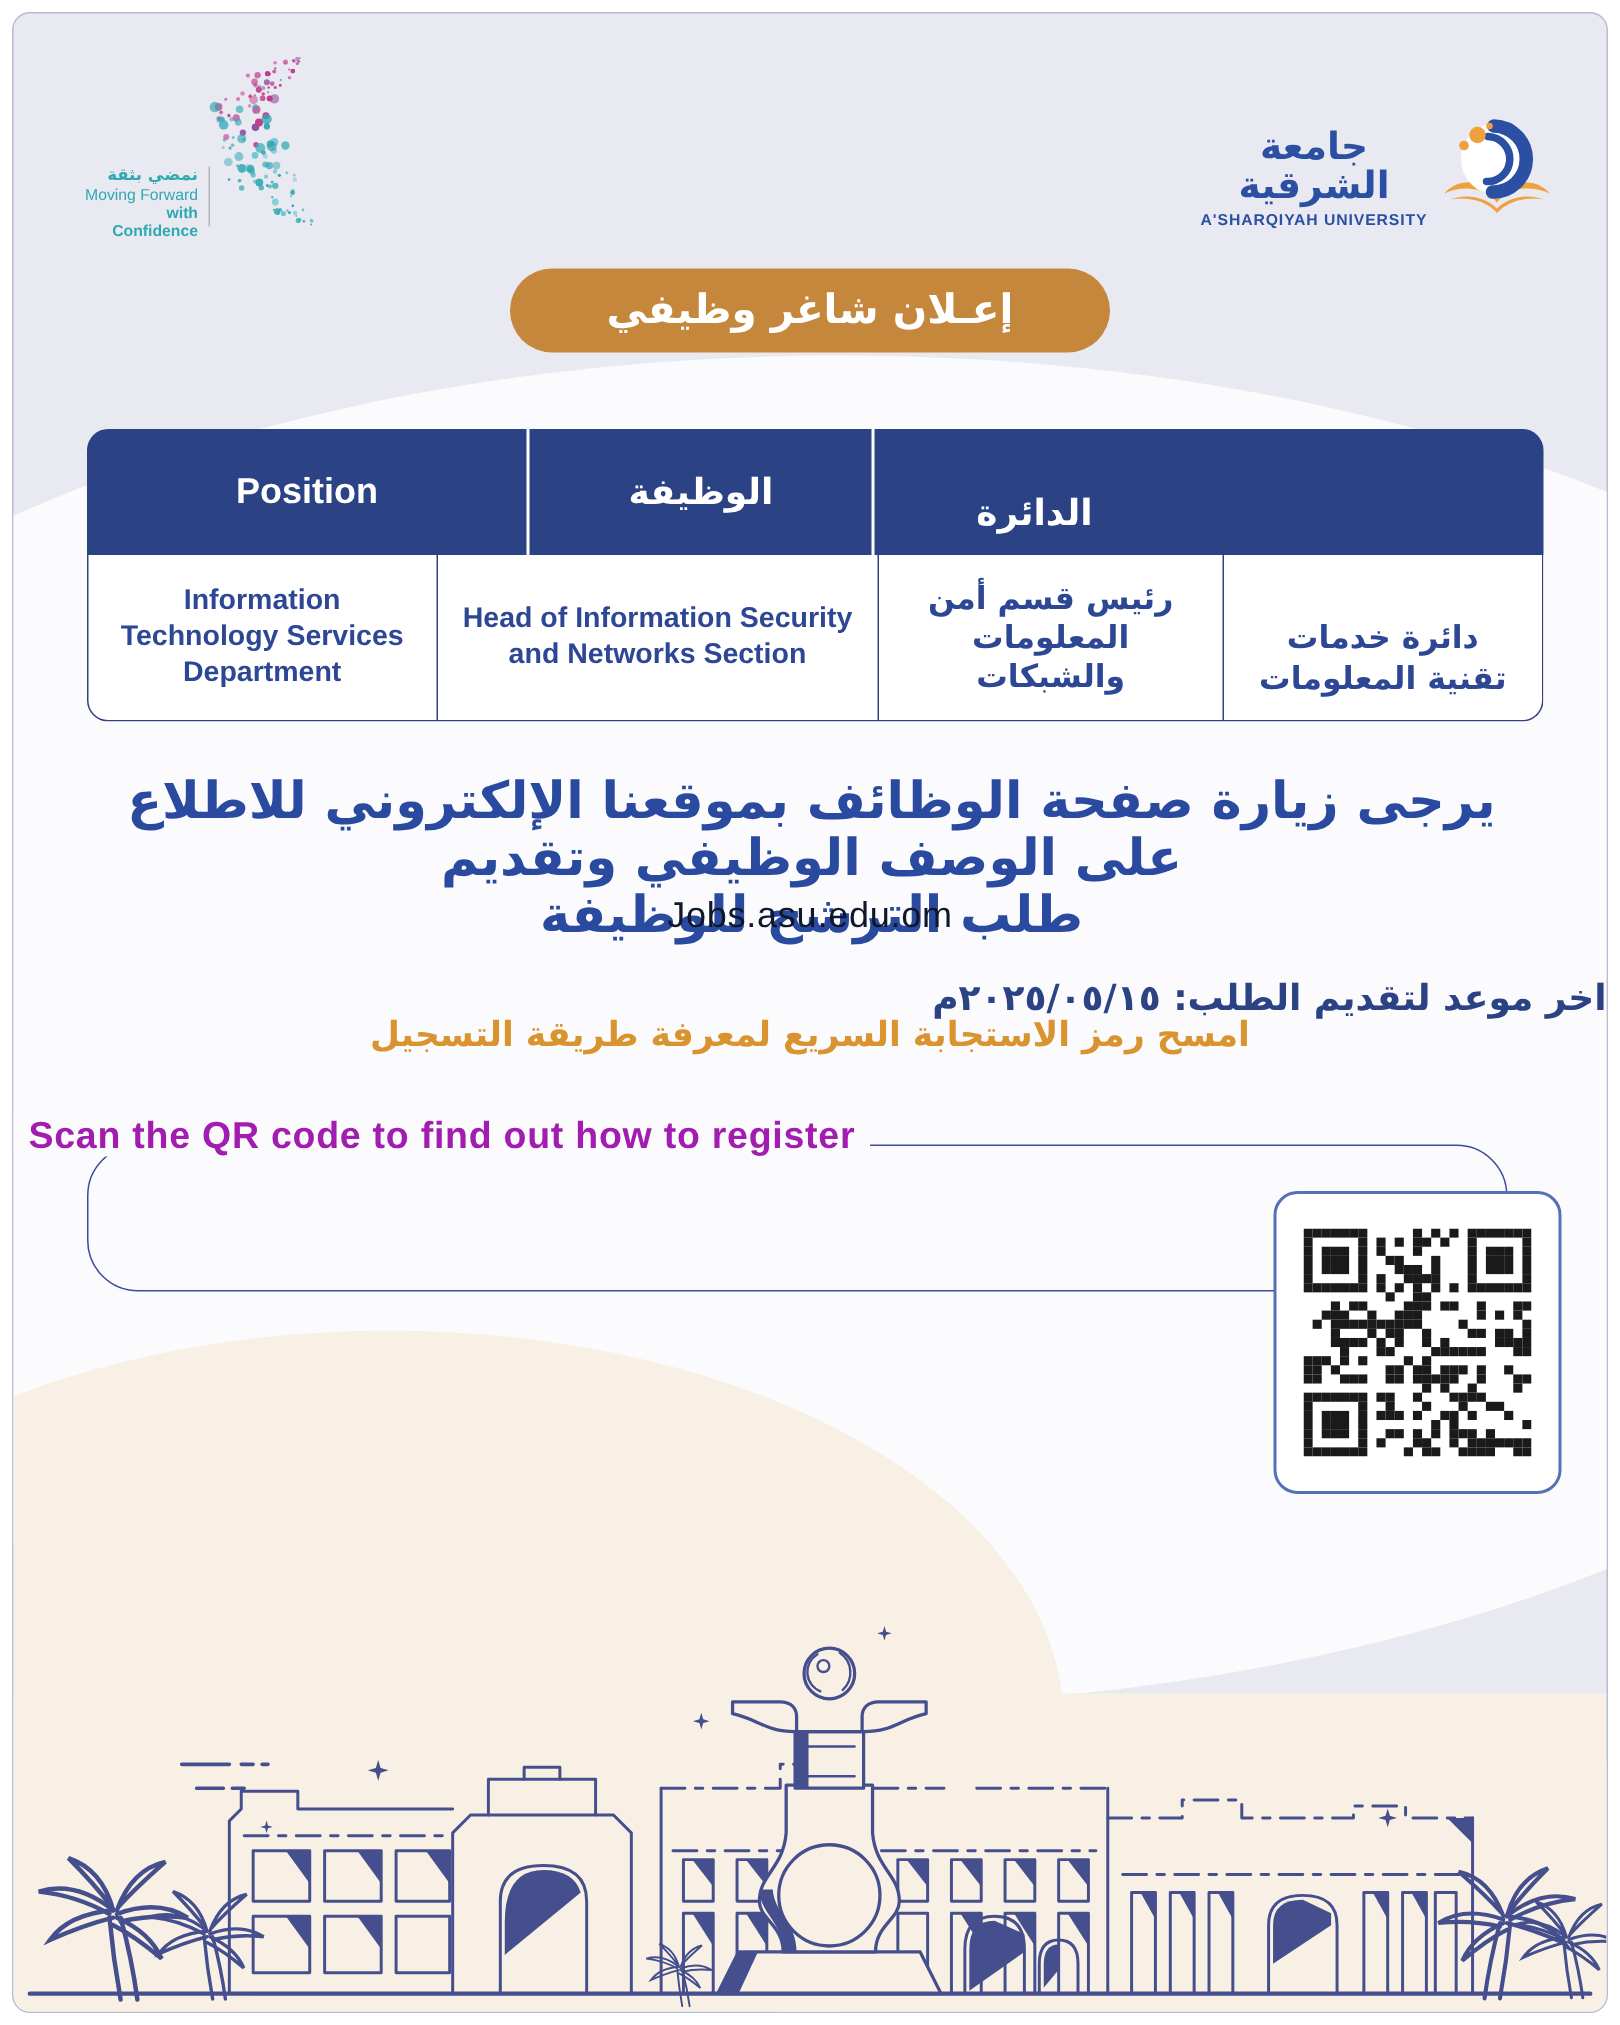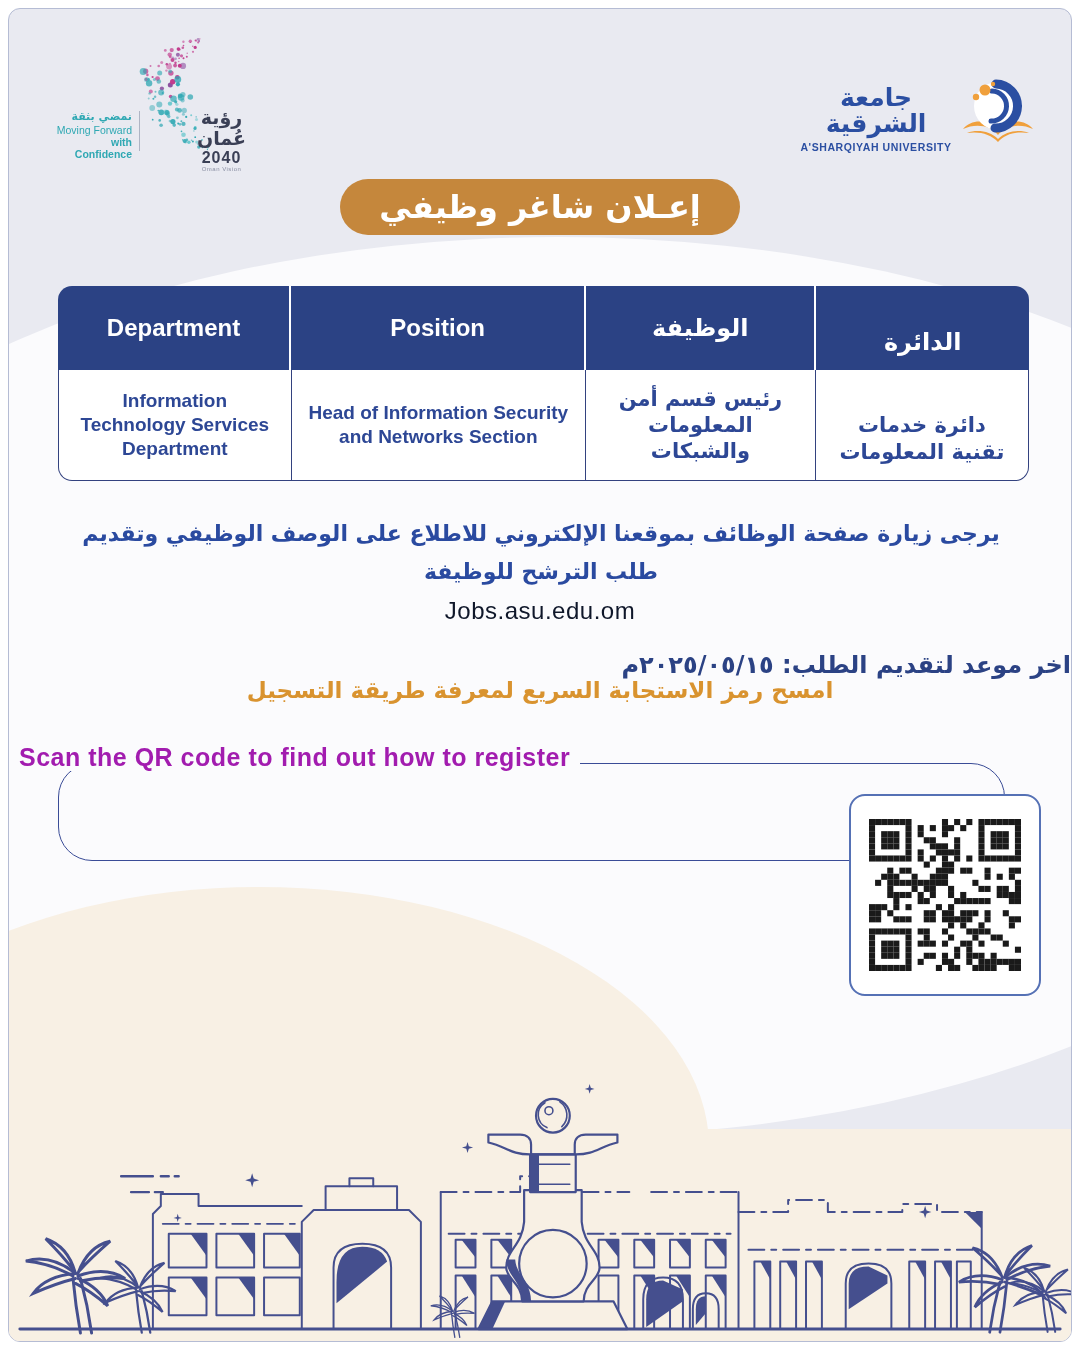--- a/index.html
+++ b/index.html
@@ -30,39 +30,39 @@
   .vision-title .v-sub{font-size:6px;color:#8A8FA3;letter-spacing:.5px;}
 
   .uni-logo{position:absolute;left:788px;top:70px;width:245px;height:72px;z-index:2;}
   .uni-text{position:absolute;left:0;top:6px;width:158px;text-align:center;color:#2B4FA2;}
   .uni-text .u-ar{font-size:25px;font-weight:bold;line-height:1.05;}
   .uni-text .u-en{font-size:10.5px;font-weight:bold;letter-spacing:.6px;margin-top:3px;}
   .uni-emblem{position:absolute;left:160px;top:0;width:82px;height:70px;}
 
   
   .banner{position:absolute;left:50%;transform:translateX(-50%);top:170px;width:400px;height:56px;background:#C5873C;
-          border-radius:28px;color:#ffffff;font-size:32px;font-weight:bold;text-align:center;line-height:56px;z-index:2;}
+          border-radius:28px;color:#ffffff;font-size:27px;font-weight:bold;text-align:center;line-height:56px;z-index:2;}
 
   
   .vacancy-table{position:absolute;left:49px;top:277px;width:971px;z-index:2;}
   .t-head{display:flex;background:#2B4284;border-radius:14px 14px 0 0;overflow:hidden;height:84px;}
   .t-head .cell{display:flex;align-items:center;justify-content:center;color:#ffffff;font-weight:bold;font-size:24px;
                 border-right:2px solid #ffffff;box-sizing:border-box;}
   .t-head .cell:last-child{border-right:none;}
   .t-body{display:flex;background:#ffffff;border:1.5px solid #33427F;border-top:none;border-radius:0 0 14px 14px;
           overflow:hidden;min-height:110px;}
   .t-body .cell{display:flex;align-items:center;justify-content:center;color:#2D4795;font-weight:bold;font-size:19px;
                 text-align:center;border-right:1.5px solid #33427F;box-sizing:border-box;padding:10px 14px;line-height:1.25;}
   .t-body .cell:last-child{border-right:none;}
   .c0{width:24.0%;} .c1{width:30.4%;} .c2{width:23.7%;} .c3{width:21.9%;margin-top:27px;}
   .cell.arabic{font-size:21px;}
 
   
   .para{position:absolute;left:40px;top:506px;width:984px;text-align:center;color:#2A4AA0;font-weight:bold;
-        font-size:22px;line-height:38px;z-index:2;}
+        font-size:34px;line-height:38px;z-index:2;}
   .website{position:absolute;left:0;top:588px;width:100%;text-align:center;color:#0f172a;font-size:24px;
            letter-spacing:.5px;z-index:2;}
   .deadline{position:absolute;left:0;top:642px;width:100%;text-align:right;color:#2B4284;font-weight:bold;
             font-size:24px;z-index:2;}
   .qr-note-ar{position:absolute;left:0;top:668px;width:100%;text-align:center;color:#D9932F;font-weight:bold;
               font-size:23px;z-index:2;}
   .qr-note-en{position:absolute;left:0;top:734px;width:100%;text-align:left;color:#a21caf;font-weight:bold;
               font-size:25px;letter-spacing:.5px;z-index:2;}
   .qr-note-en span{background:#FBFBFD;padding:0 10px;}
 
@@ -221,25 +221,20 @@
             <circle cx="111.8" cy="116.3" r="1.2" fill="#57C2C8" opacity="0.85"></circle>
             <circle cx="111.4" cy="118.6" r="0.6" fill="#2FA8B3" opacity="1.00"></circle>
           </g>
       </svg>
       <div class="vision-tagline">
         <div class="t-ar ar" dir="rtl">نمضي بثقة</div>
         <div class="t-en1">Moving Forward</div>
         <div class="t-en2">with Confidence</div>
       </div>
       <div class="vision-divider"></div>
-      <div class="vision-title">
-        <div class="v-ar ar" dir="rtl">رؤية عُمان</div>
-        <div class="v-year">2040</div>
-        <div class="v-sub">Oman Vision</div>
-      </div>
     </div>
 
     <div class="uni-logo">
       <div class="uni-text">
         <div class="u-ar ar" dir="rtl">جامعة الشرقية</div>
         <div class="u-en">A'SHARQIYAH  UNIVERSITY</div>
       </div>
       <svg class="uni-emblem" viewBox="0 0 82 70">
         <path d="M41,56 C34,46 18,44 6,50 C14,40 30,40 41,50 C52,40 68,40 76,50 C64,44 48,46 41,56 Z" fill="#F0A03C"></path>
         <path d="M41,60 C33,52 20,50 10,54 C22,52 34,55 41,63 C48,55 60,52 72,54 C62,50 49,52 41,60 Z" fill="#F0A03C"></path>
@@ -249,21 +244,20 @@
         <circle cx="28" cy="11" r="5.5" fill="#F0A03C"></circle>
         <circle cx="19" cy="18" r="3.2" fill="#F0A03C"></circle>
         <circle cx="36" cy="5" r="2.2" fill="#F0A03C"></circle>
       </svg>
     </div>
 
     <div class="banner ar" dir="rtl">إعـلان شاغر وظيفي</div>
 
     <div class="vacancy-table">
       <div class="t-head">
-        <div class="cell c0">Department</div>
         <div class="cell c1">Position</div>
         <div class="cell c2 ar" dir="rtl">الوظيفة</div>
         <div class="cell c3 ar" dir="rtl">الدائرة</div>
       </div>
       <div class="t-body">
         <div class="cell c0">Information Technology Services Department</div>
         <div class="cell c1">Head of Information Security and Networks Section</div>
         <div class="cell c2 arabic ar" dir="rtl">رئيس قسم أمن المعلومات والشبكات</div>
         <div class="cell c3 arabic ar" dir="rtl">دائرة خدمات تقنية المعلومات</div>
       </div>

